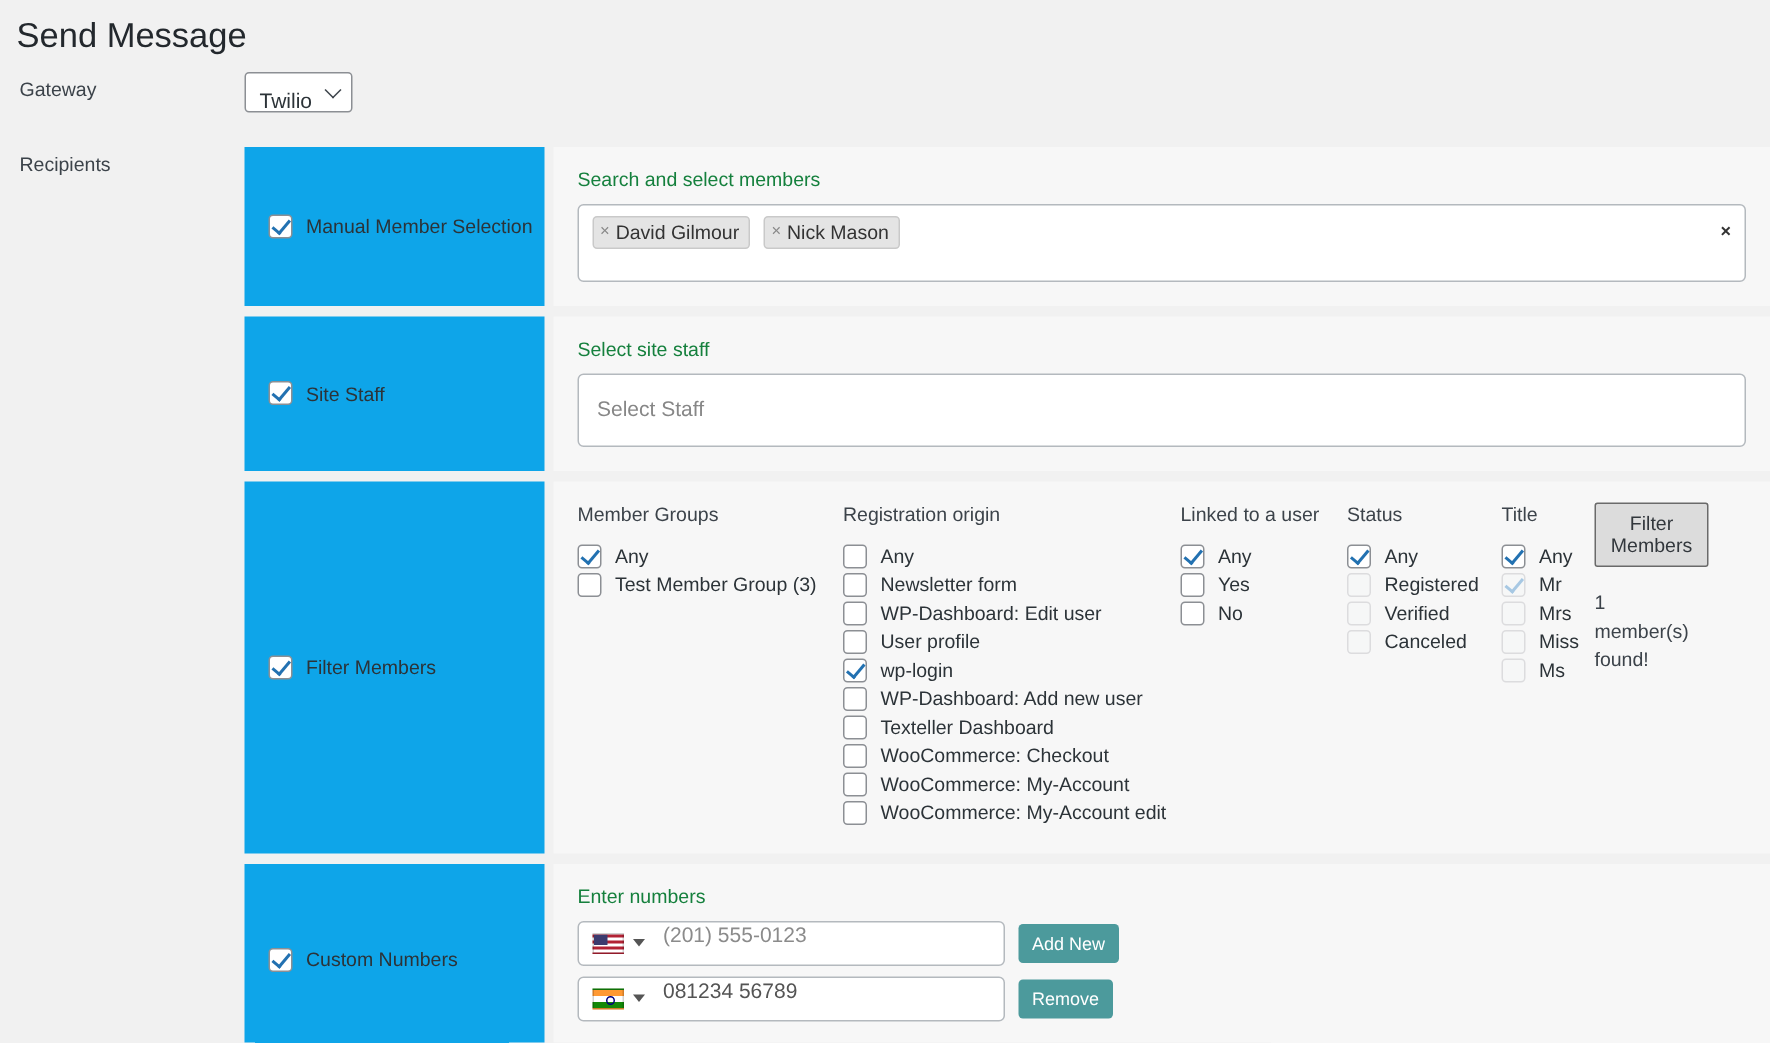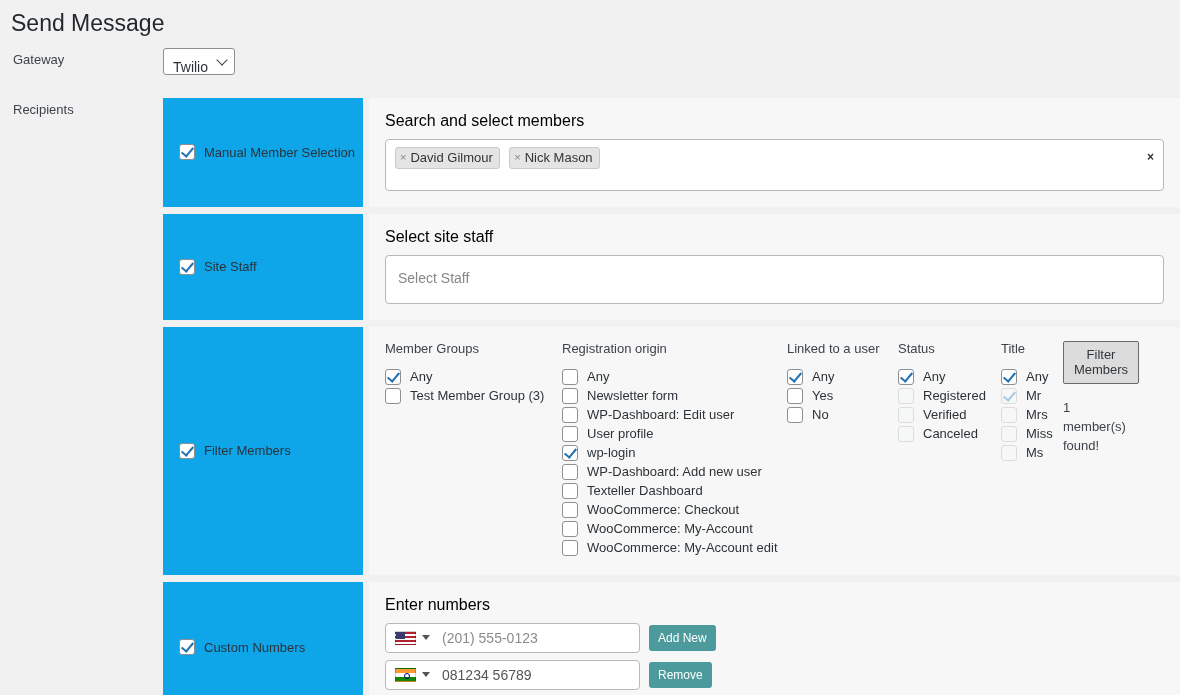--- a/index.html
+++ b/index.html
@@ -115,22 +115,22 @@
     left: 4px; top: 0px;
     width: 5px; height: 10px;
     border-right: 2.2px solid #2271b1;
     border-bottom: 2.2px solid #2271b1;
     transform: rotate(40deg);
   }
   .cb.disabled { border-color: #dcdcde; background: #f6f7f7; }
   .cb.disabled.checked::after { border-color: #a7c8e3; }
 
   .field-label {
-    font-size: 16px;
-    color: #000000;
+    font-size: 13px;
+    color: #15803d;
     margin-bottom: 9px;
   }
 
   
   .multiselect {
     position: relative;
     background: #fff;
     border: 1px solid #b4b9be;
     border-radius: 4px;
     min-height: 52px;
@@ -214,26 +214,25 @@
   }
 
   
   .phone-row {
     display: flex;
     align-items: center;
     margin-bottom: 7px;
   }
   .phone-input {
     display: flex;
-    align-items: center;
     background: #fff;
     border: 1px solid #b4b9be;
     border-radius: 4px;
     height: 30px;
-    width: 255px;
+    width: 285px;
     overflow: hidden;
   }
   .flag-sel {
     display: flex;
     align-items: center;
     padding: 0 7px 0 9px;
     cursor: pointer;
     height: 100%;
   }
   .flag {

